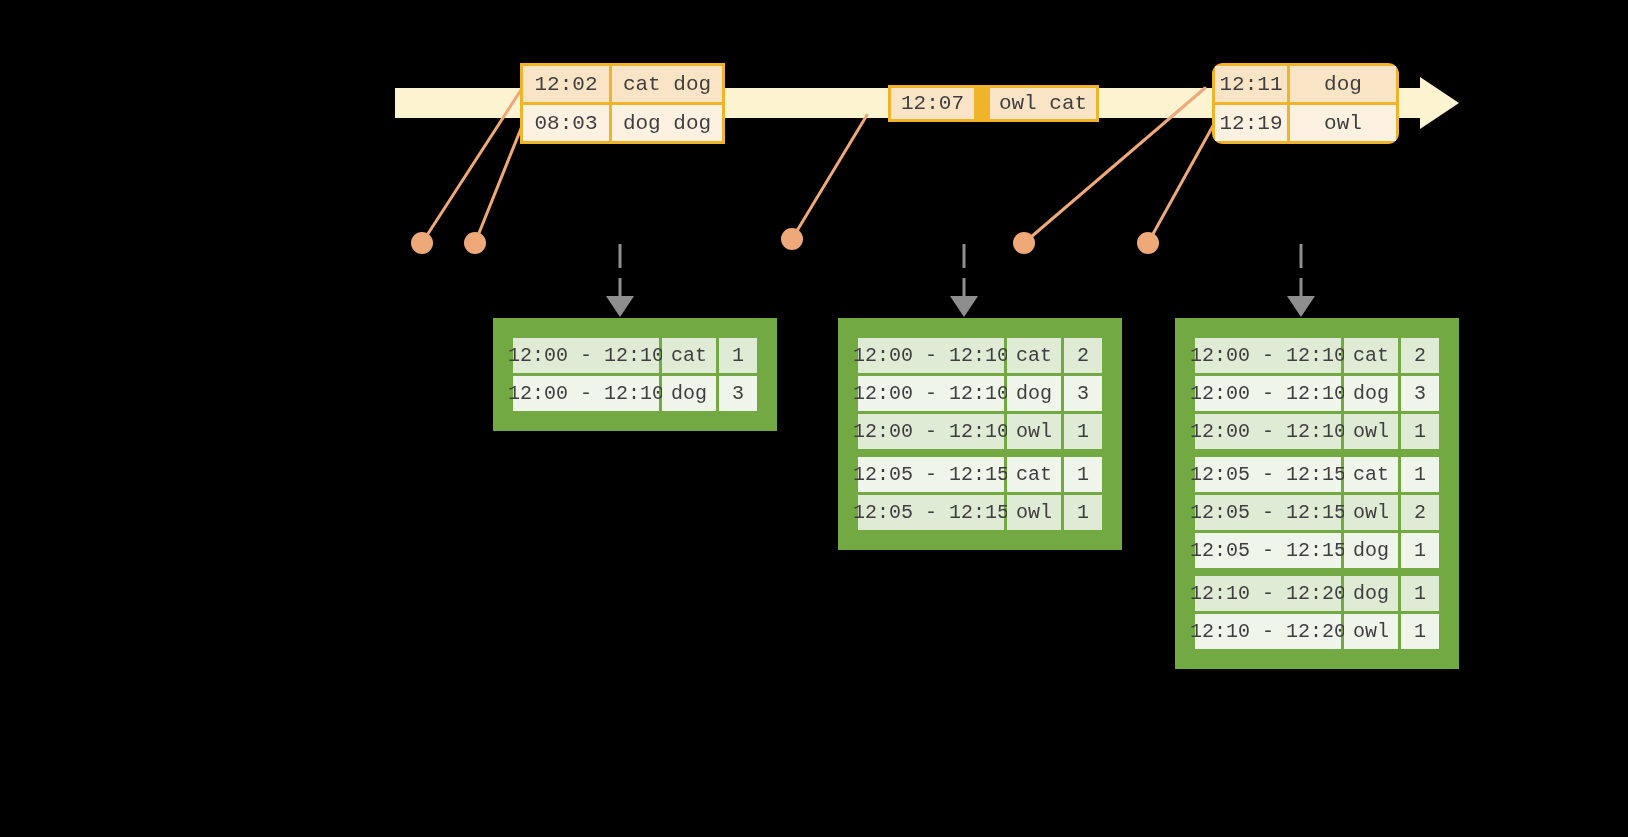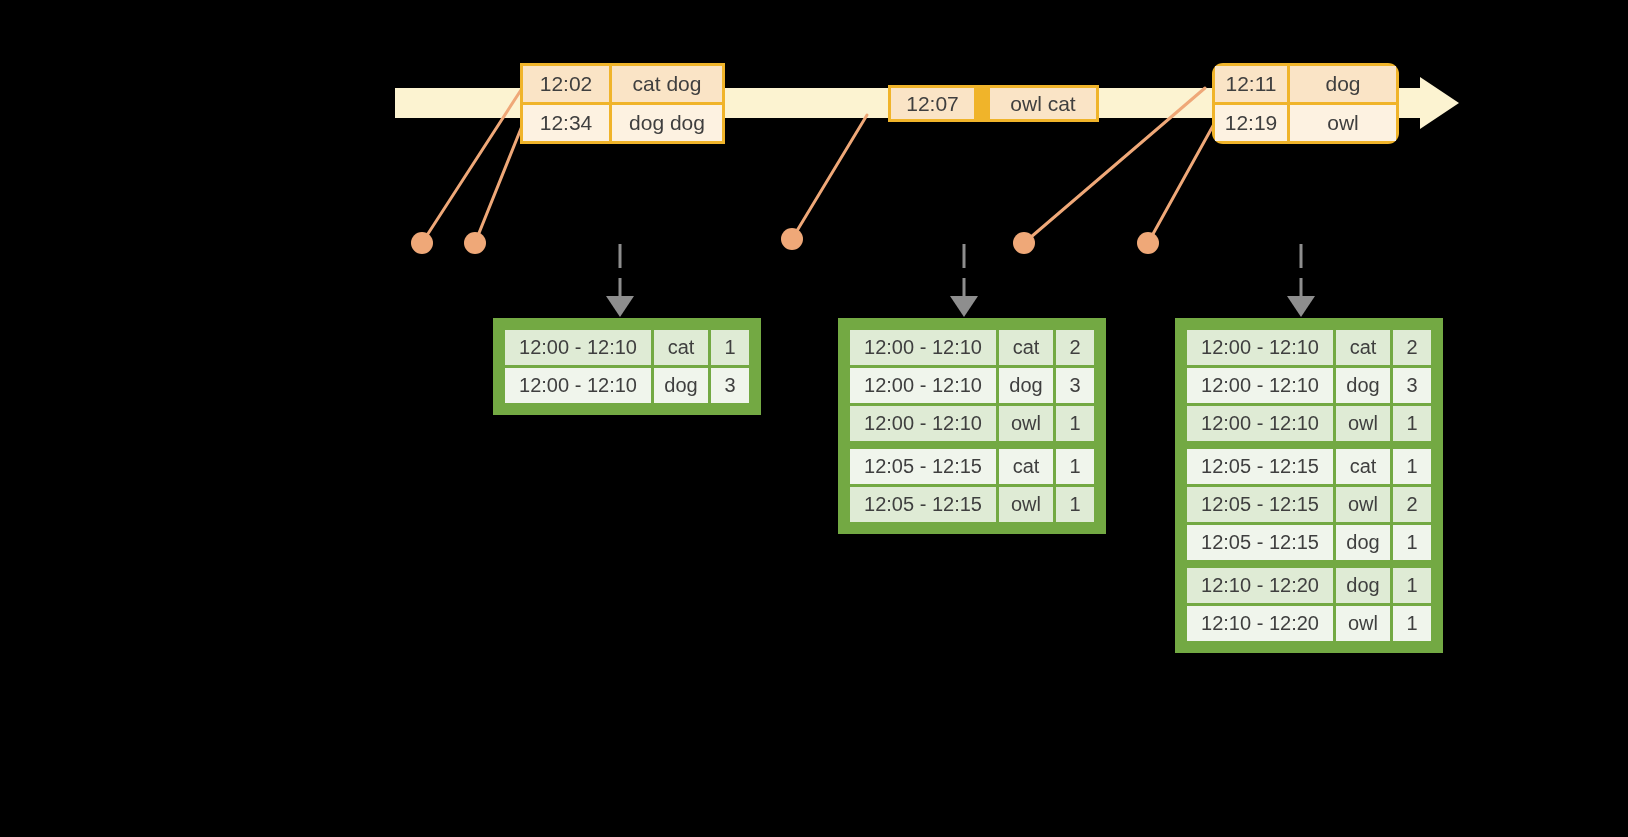--- a/index.html
+++ b/index.html
@@ -2,21 +2,21 @@
 <html><head>
 <meta charset="utf-8">
 <style>
   html, body { margin: 0; padding: 0; background: #000; }
   .canvas {
     position: relative;
     width: 1628px;
     height: 837px;
     background: #000000;
     overflow: hidden;
-    font-family: Liberation Sans, sans-serif;
+    font-family: Liberation Mono, monospace;
   }
   .overlay {
     position: absolute;
     left: 0; top: 0;
     width: 1628px; height: 837px;
   }
   
   .etable {
     position: absolute;
     background: #F0B42A;          
@@ -35,21 +35,21 @@
   }
   #et1 { left: 520px; top: 63px;  grid-template-columns: 86px 110px; grid-auto-rows: 36px; }
   #et2 { left: 888px; top: 85px;  grid-template-columns: 83px 106px; grid-auto-rows: 31px; gap: 16px; }
   #et3 { left: 1212px; top: 63px; grid-template-columns: 72px 106px; grid-auto-rows: 36px; border-radius: 11px; }
   .peach { background: #FAE4C6; }
   .cream { background: #FDF2E1; }
   
   .gtable {
     position: absolute;
     background: #73A943;
-    padding: 12px;
+    padding: 20px;
     box-sizing: border-box;
   }
   .grow {
     display: grid;
     grid-template-columns: 146px 54px 38px;
     gap: 3px;
     margin-top: 3px;
   }
   .grow:first-child { margin-top: 0; }
   .grow.brk { margin-top: 8px; }
@@ -100,21 +100,21 @@
     <g fill="#8E8E8E">
       <polygon points="606,296 634,296 620,317"></polygon>
       <polygon points="950,296 978,296 964,317"></polygon>
       <polygon points="1287,296 1315,296 1301,317"></polygon>
     </g>
   </svg>
 
   <div id="et1" class="etable">
     <div class="cell peach">12:02</div>
     <div class="cell peach">cat dog</div>
-    <div class="cell cream">12:34</div>
+    <div class="cell cream">08:03</div>
     <div class="cell cream">dog dog</div>
   </div>
 
   <div id="et2" class="etable">
     <div class="cell peach">12:07</div>
     <div class="cell peach">owl cat</div>
   </div>
 
   <div id="et3" class="etable">
     <div class="cell peach">12:11</div>

